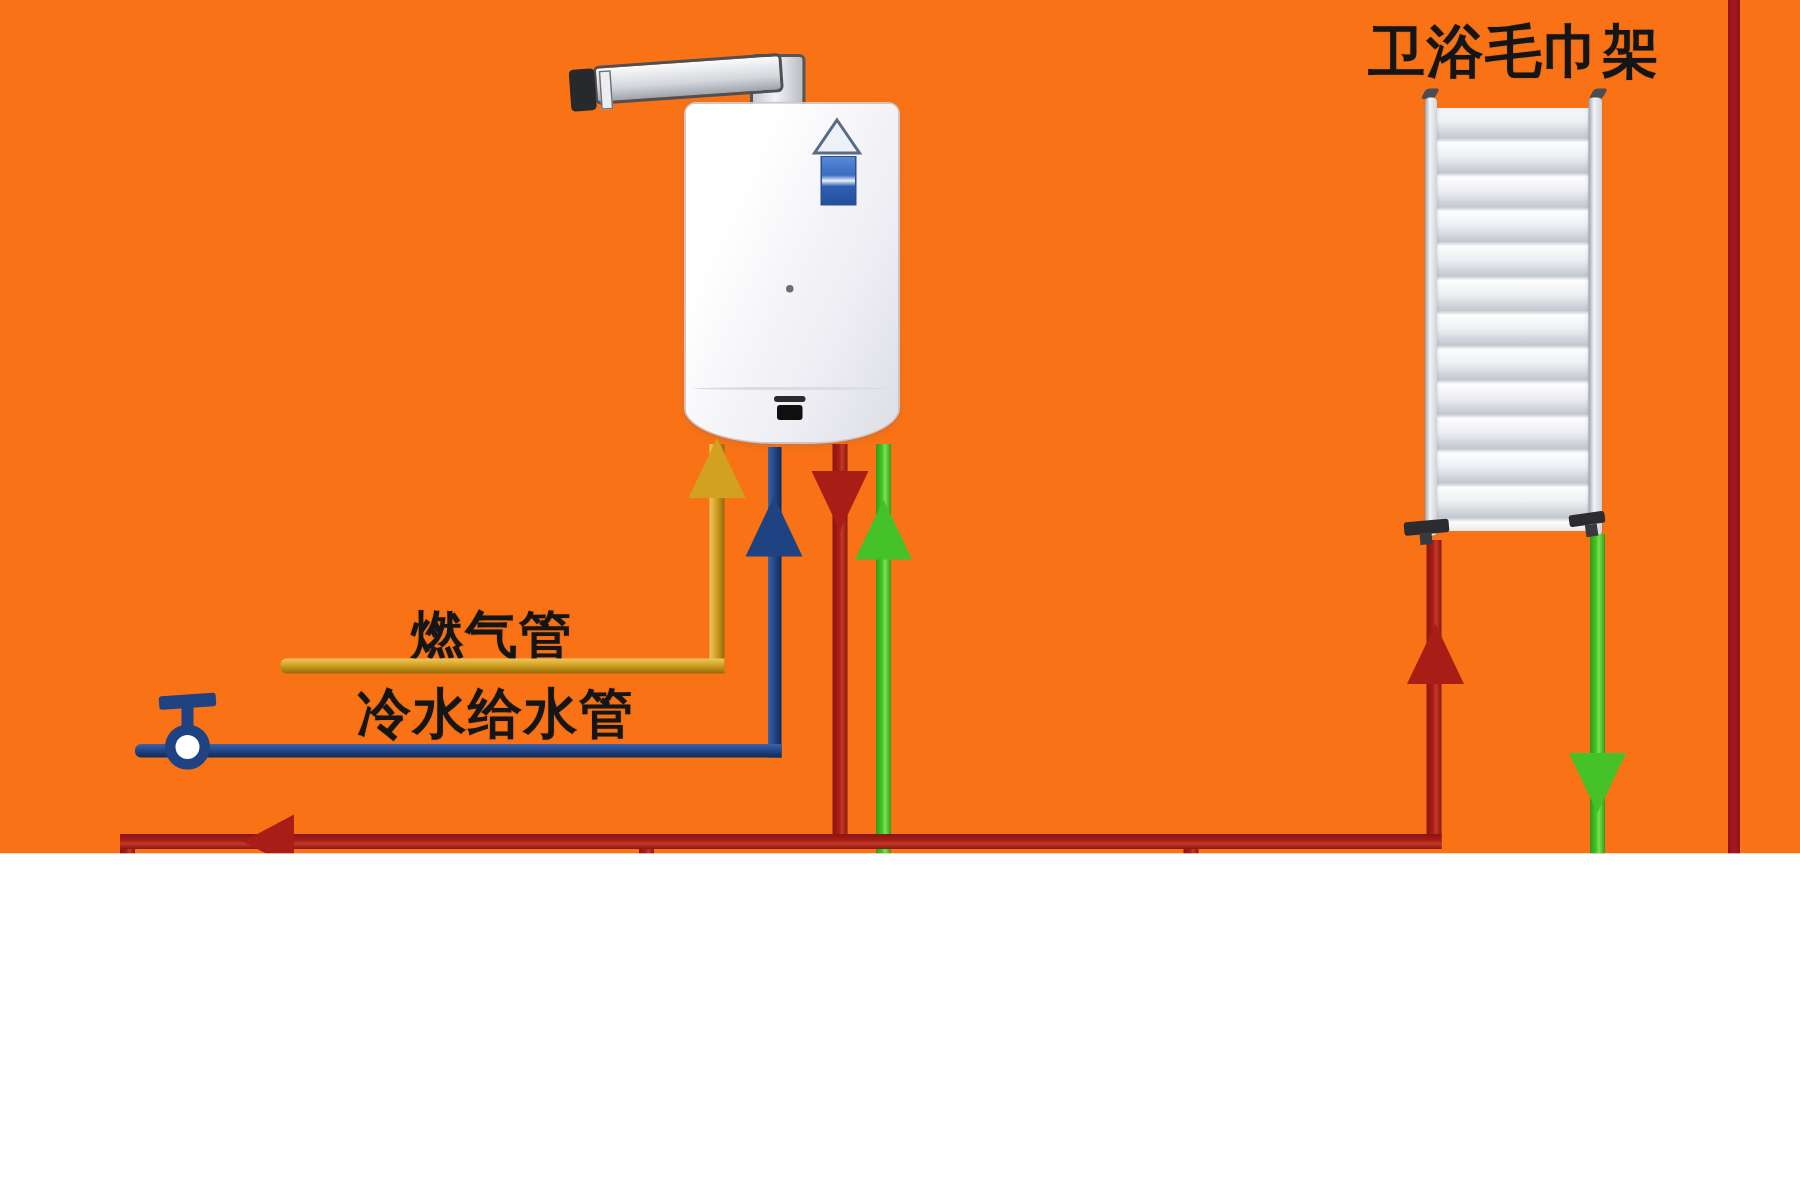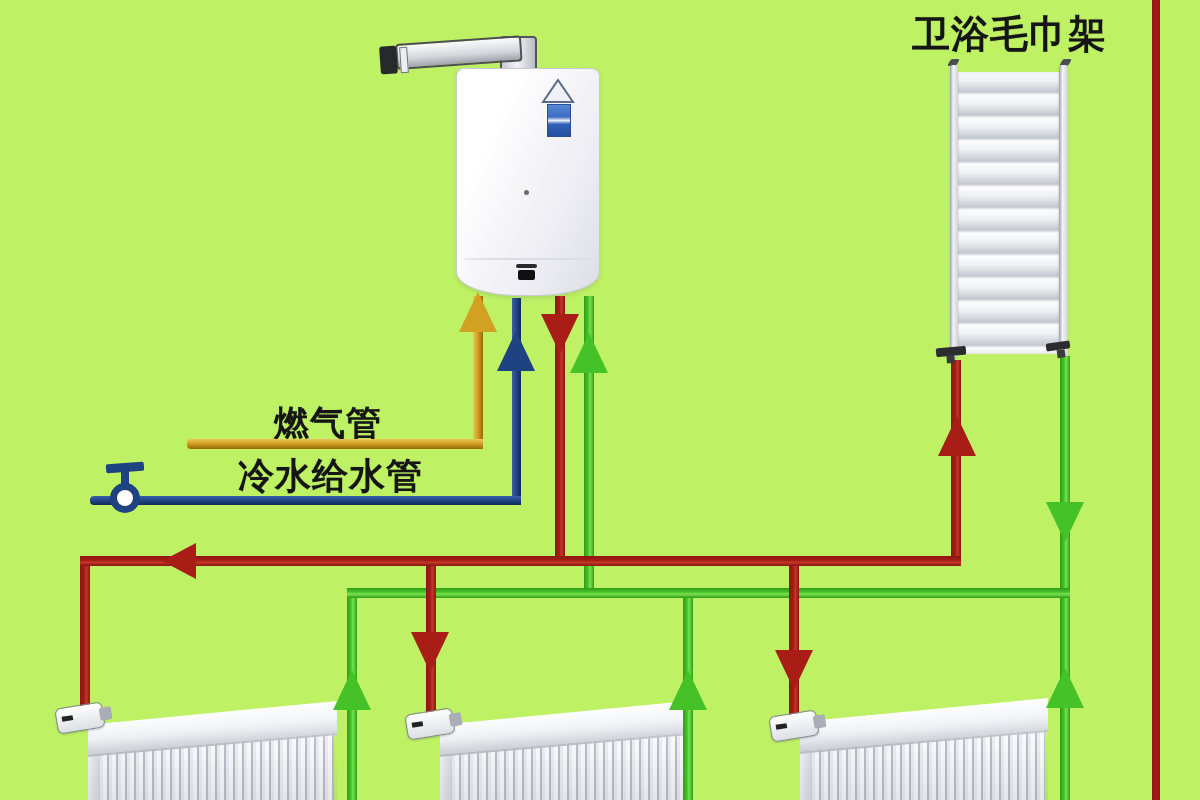--- a/index.html
+++ b/index.html
@@ -1,16 +1,16 @@
 <!DOCTYPE html>
 <html style="--gas_pipe: #D2A122; --cold_water_pipe: #1E4282; --supply_pipe: #A81E16; --return_pipe: #45C228; --edge_stripe: #A3181C;"><head>
 <meta charset="utf-8">
 <style>
   html,body{margin:0;padding:0;background:#ffffff;}
-  .scene{position:relative;width:1200px;height:800px;background:#bef264;overflow:hidden;
+  .scene{position:relative;width:1200px;height:569px;background:#f97316;overflow:hidden;
          font-family:Liberation Mono, monospace;}
   .abs{position:absolute;}
   
   .lbl{position:absolute;font-weight:800;color:#151515;letter-spacing:1px;white-space:nowrap;
        text-shadow:0 0 1px rgba(40,40,40,.35);}
   
   .pipe{position:absolute;}
   .h-supply{height:10px;background:linear-gradient(180deg,#8c150f,var(--supply_pipe,#a81e16) 45%,#c23a28 62%,#8c150f);}
   .v-supply{width:10px;background:linear-gradient(90deg,#8c150f,var(--supply_pipe,#a81e16) 45%,#c23a28 62%,#8c150f);}
   .h-ret{height:10px;background:linear-gradient(180deg,#2f9c17,var(--return_pipe,#45c228) 40%,#7ce24e 60%,#2f9c17);}

